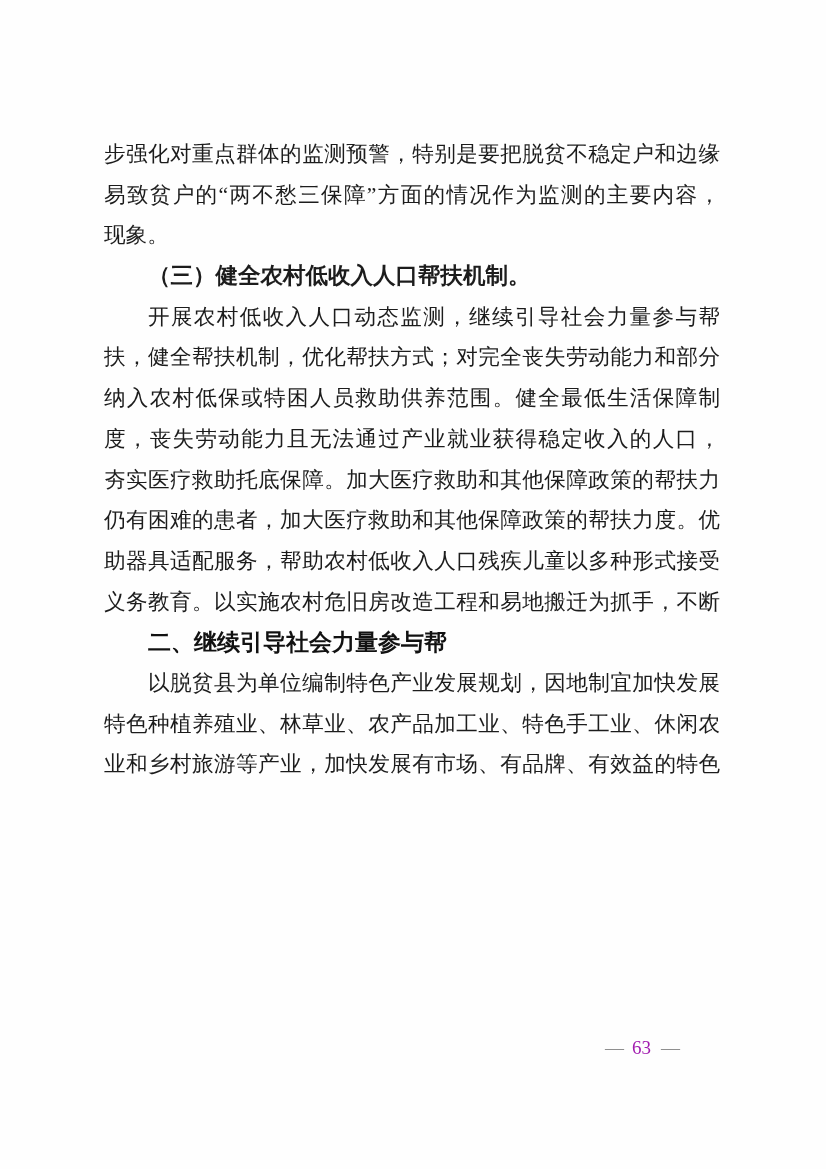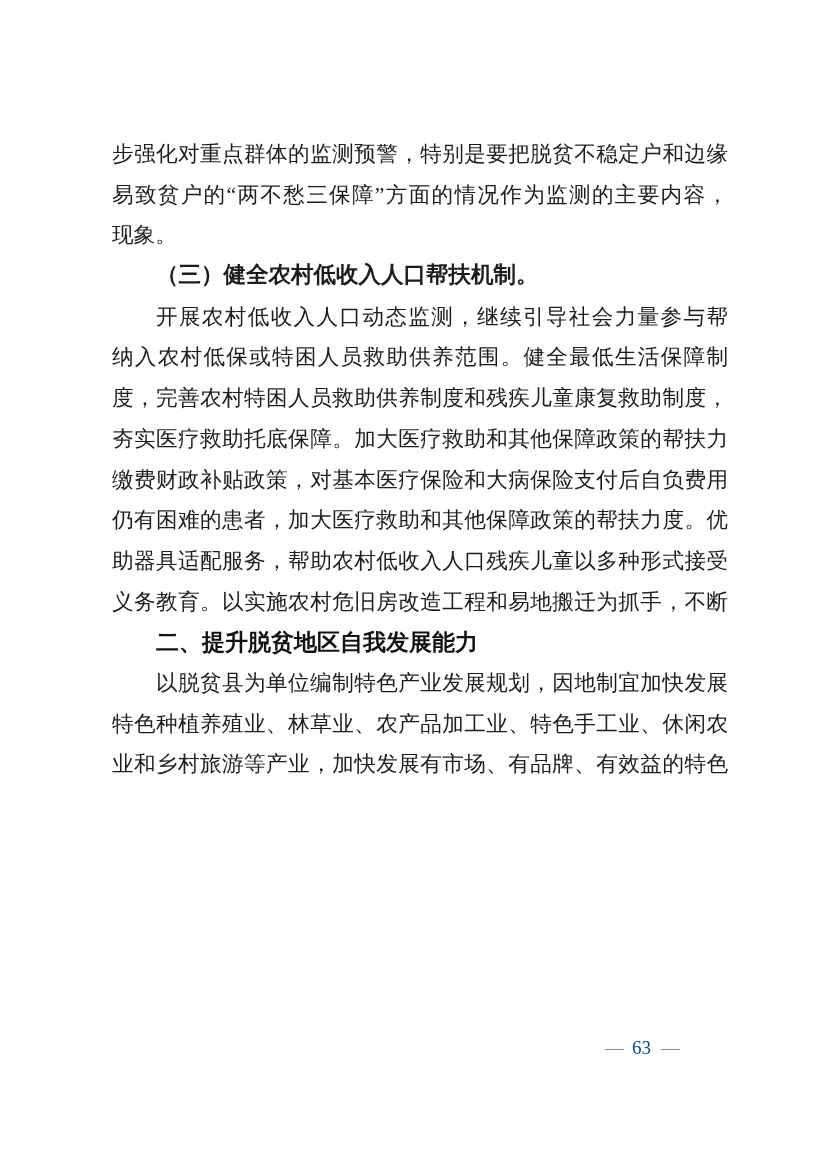--- a/index.html
+++ b/index.html
@@ -11,21 +11,21 @@
     position: relative;
     width: 826px;
     height: 1169px;
     background: #fefefe;
     overflow: hidden;
     font-family: "Liberation Serif", "DejaVu Serif", serif;
     color: #1c1c1c;
   }
   .content {
     position: absolute;
-    left: 112px;
+    left: 104px;
     top: 134px;
     width: 616px;
   }
   .line {
     height: 40.7px;
     line-height: 40.7px;
     font-size: 21.6px;
     text-align: justify;
     text-align-last: justify;
     text-justify: inter-character;
@@ -35,21 +35,21 @@
   .line.no-justify {
     text-align: right;
     text-align-last: left;
   }
   .line.indent {
     padding-left: 44px;
   }
   .line.heading-kai {
     font-weight: bold;
     font-size: 22.5px;
-    font-family: Liberation Mono, monospace;
+    font-family: Liberation Sans, sans-serif;
   }
   .line.heading-hei {
     font-weight: bold;
     font-size: 23px;
     font-family: "Liberation Sans", "DejaVu Sans", sans-serif;
     color: #111;
   }
   .page-number {
     position: absolute;
     left: 605px;
@@ -63,41 +63,41 @@
     display: flex;
     align-items: center;
     justify-content: flex-start;
     gap: 10px;
   }
   .page-number .dash {
     color: #8a8a8a;
     letter-spacing: -2px;
   }
   .page-number .num {
-    color: #0c4a6e;
+    color: #a21caf;
   }
 </style>
 </head>
 <body>
 
 <div class="page">
   <div class="content" id="content">
       <div class="line">步强化对重点群体的监测预警，特别是要把脱贫不稳定户和边缘</div>
       <div class="line">易致贫户的“两不愁三保障”方面的情况作为监测的主要内容，</div>
       <div class="line no-justify">现象。</div>
       <div class="line heading-kai indent no-justify">（三）健全农村低收入人口帮扶机制。</div>
       <div class="line indent">开展农村低收入人口动态监测，继续引导社会力量参与帮</div>
+      <div class="line">扶，健全帮扶机制，优化帮扶方式；对完全丧失劳动能力和部分</div>
       <div class="line">纳入农村低保或特困人员救助供养范围。健全最低生活保障制</div>
-      <div class="line">度，完善农村特困人员救助供养制度和残疾儿童康复救助制度，</div>
+      <div class="line">度，丧失劳动能力且无法通过产业就业获得稳定收入的人口，</div>
       <div class="line">夯实医疗救助托底保障。加大医疗救助和其他保障政策的帮扶力度</div>
-      <div class="line">缴费财政补贴政策，对基本医疗保险和大病保险支付后自负费用</div>
       <div class="line">仍有困难的患者，加大医疗救助和其他保障政策的帮扶力度。优</div>
       <div class="line">助器具适配服务，帮助农村低收入人口残疾儿童以多种形式接受</div>
       <div class="line">义务教育。以实施农村危旧房改造工程和易地搬迁为抓手，不断</div>
-      <div class="line heading-hei indent no-justify">二、提升脱贫地区自我发展能力</div>
+      <div class="line heading-hei indent no-justify">二、继续引导社会力量参与帮</div>
       <div class="line indent">以脱贫县为单位编制特色产业发展规划，因地制宜加快发展</div>
       <div class="line">特色种植养殖业、林草业、农产品加工业、特色手工业、休闲农</div>
       <div class="line">业和乡村旅游等产业，加快发展有市场、有品牌、有效益的特色</div>
     </div>
 
   <div class="page-number">
     <span class="dash">—</span>
     <span class="num">63</span>
     <span class="dash">—</span>
   </div>

